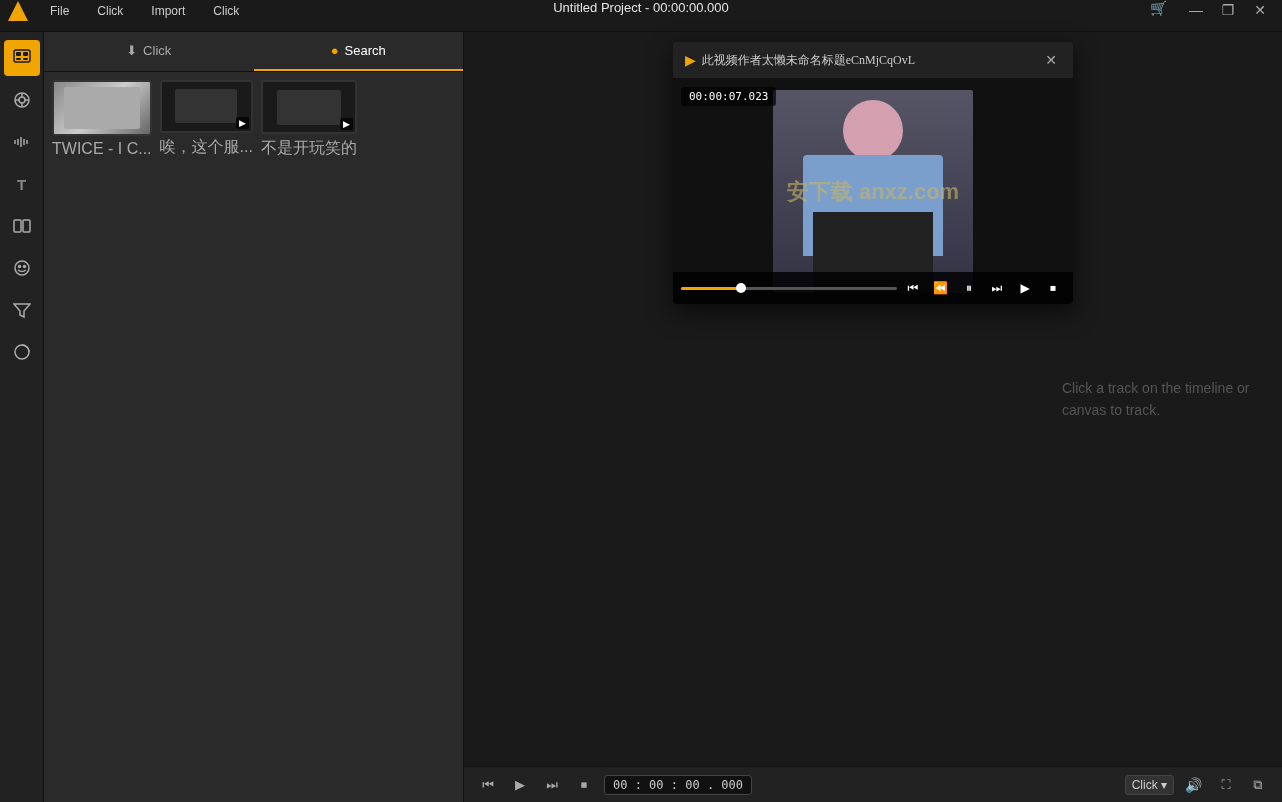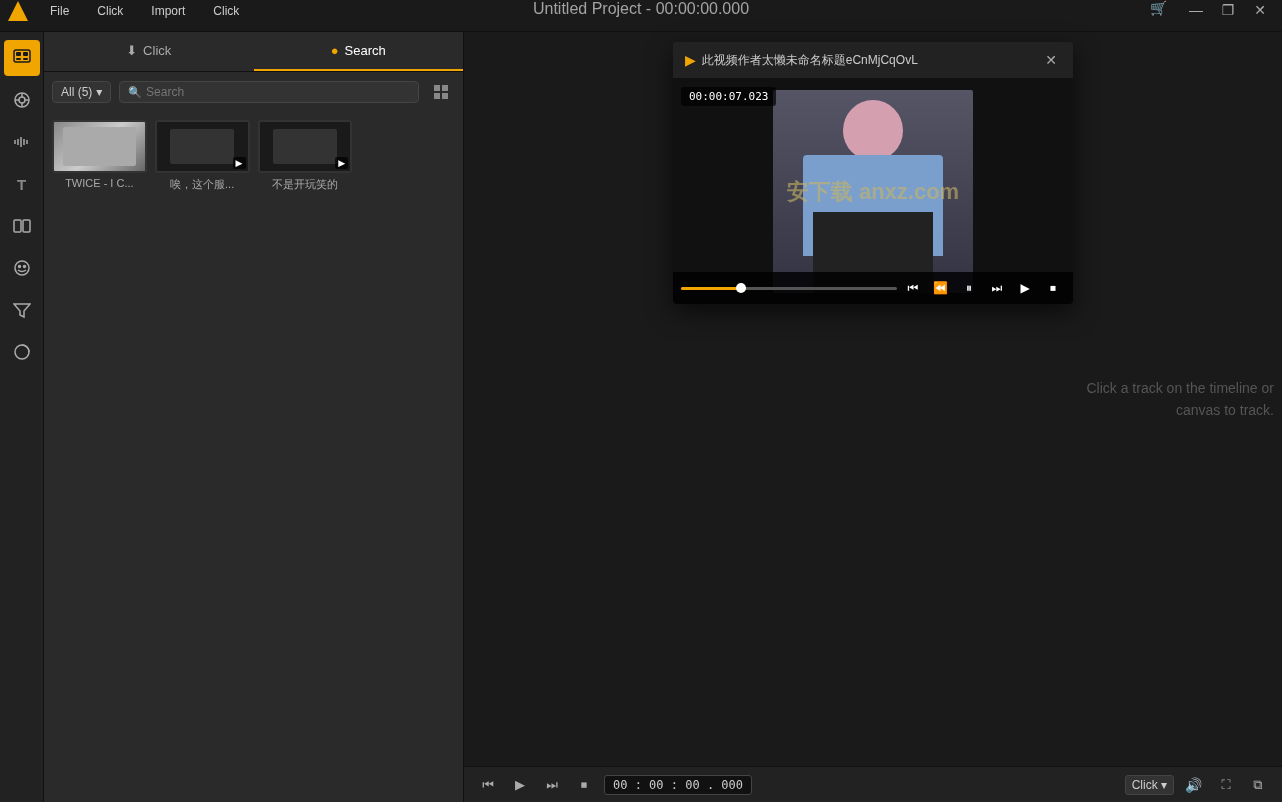--- a/index.html
+++ b/index.html
@@ -37,22 +37,22 @@
     .menu-item {
       font-size: 12px;
       color: #ccc;
       cursor: pointer;
       padding: 4px 6px;
     }
     #title-center {
       position: absolute;
       left: 50%;
       transform: translateX(-50%);
-      font-size: 16px;
-      color: #a3a3a3;
+      font-size: 13px;
+      color: #e5e5e5;
     }
     #titlebar-right {
       display: flex;
       align-items: center;
       gap: 4px;
     }
     .win-btn {
       width: 28px;
       height: 20px;
       display: flex;
@@ -209,21 +209,21 @@
       position: absolute;
       bottom: 2px;
       right: 2px;
       background: rgba(0,0,0,0.7);
       color: #fff;
       font-size: 9px;
       padding: 1px 3px;
       border-radius: 2px;
     }
     .media-name {
-      font-size: 11px;
+      font-size: 16px;
       color: #aaa;
       text-align: center;
       white-space: nowrap;
       overflow: hidden;
       text-overflow: ellipsis;
     }
 
     
     #preview-area {
       flex: 1;
@@ -271,20 +271,21 @@
       align-items: center;
       gap: 6px;
     }
     #popup-logo {
       color: #f0a500;
       font-size: 14px;
     }
     #popup-title-text {
       font-size: 12px;
       color: #ccc;
+      font-family: Liberation Serif, serif;
     }
     #popup-close {
       cursor: pointer;
       color: #aaa;
       font-size: 14px;
       width: 20px;
       height: 20px;
       display: flex;
       align-items: center;
       justify-content: center;
@@ -342,24 +343,24 @@
       align-items: center;
       justify-content: center;
       cursor: pointer;
       color: #fff;
       font-size: 12px;
     }
 
     
     #edit-hint {
       position: absolute;
-      right: 8px;
+      right: 20px;
       top: 50%;
       transform: translateY(-50%);
-      text-align: right;
+      text-align: left;
       color: #555;
       font-size: 14px;
       line-height: 1.6;
       width: 200px;
     }
 
     
     #preview-controls {
       height: 36px;
       background: #222;
@@ -485,38 +486,20 @@
     <div id="media-tabs">
       <div class="media-tab">
         <span>⬇</span>
         <span>Click</span>
       </div>
       <div class="media-tab active">
         <span style="color:#f0a500">●</span>
         <span>Search</span>
       </div>
     </div>
-    <div id="media-toolbar">
-      <div id="filter-dropdown">
-        <span>All (5)</span>
-        <span>▾</span>
-      </div>
-      <div id="search-box">
-        <span style="color:#888;font-size:11px">🔍</span>
-        <input type="text" placeholder="Search" style="">
-      </div>
-      <div id="grid-btn">
-        <svg width="16" height="16" viewBox="0 0 16 16" fill="#888">
-            <rect x="1" y="1" width="6" height="6"></rect>
-            <rect x="9" y="1" width="6" height="6"></rect>
-            <rect x="1" y="9" width="6" height="6"></rect>
-            <rect x="9" y="9" width="6" height="6"></rect>
-          </svg>
-      </div>
-    </div>
 
     <div id="media-grid">
 
       <div class="media-item">
         <div class="media-thumb">
           <div style="width:100%;height:100%;background:linear-gradient(135deg,#888 0%,#ccc 50%,#666 100%);display:flex;align-items:center;justify-content:center;">
             <div style="width:80%;height:80%;background:#aaa;border-radius:2px;"></div>
           </div>
         </div>
         <span class="media-name">TWICE - I C...</span>

